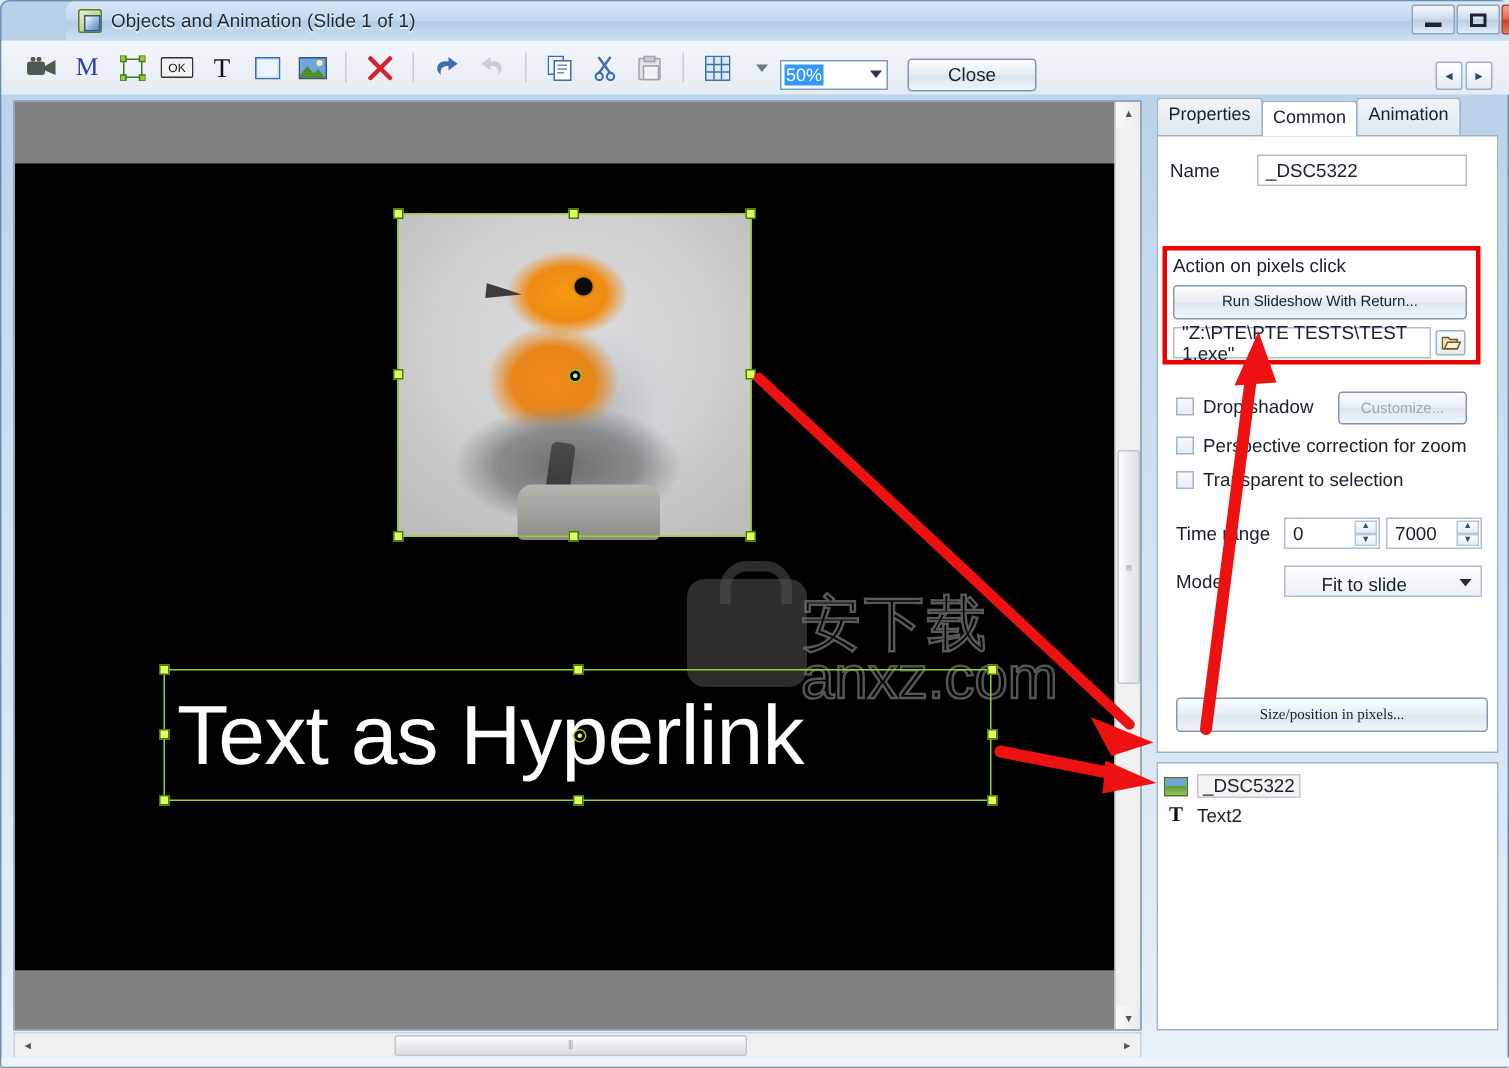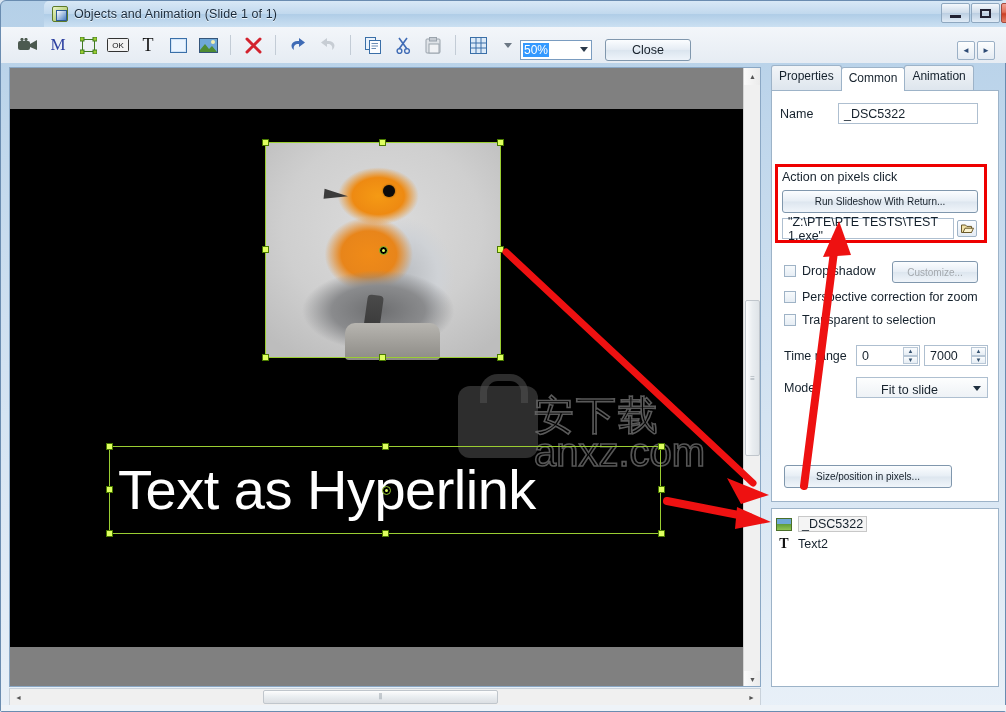--- a/index.html
+++ b/index.html
@@ -453,21 +453,21 @@
       </div>
 
       <div style="position:absolute;left:12px;top:286px;display:flex;align-items:center;">
         <span class="lbl" style="width:72px;">Mode</span>
         <div class="combo" style="width:132px;">
           <span>Fit to slide</span>
           <span class="carrow"></span>
         </div>
       </div>
 
-      <div class="btn" style="position:absolute;left:12px;top:374px;width:168px;height:23px;">Size/position in pixels...</div>
+      <div class="btn" style="position:absolute;left:12px;top:374px;width:208px;height:23px;font-family:Liberation Serif, serif;">Size/position in pixels...</div>
     </div>
 
     <div class="objlist">
       <div class="olitem sel" style="margin-top:5px;">
         <span class="ol-img-icon"></span>
         <span class="olname">_DSC5322</span>
       </div>
       <div class="olitem">
         <span class="ol-t-icon">T</span>
         <span class="olname">Text2</span>

